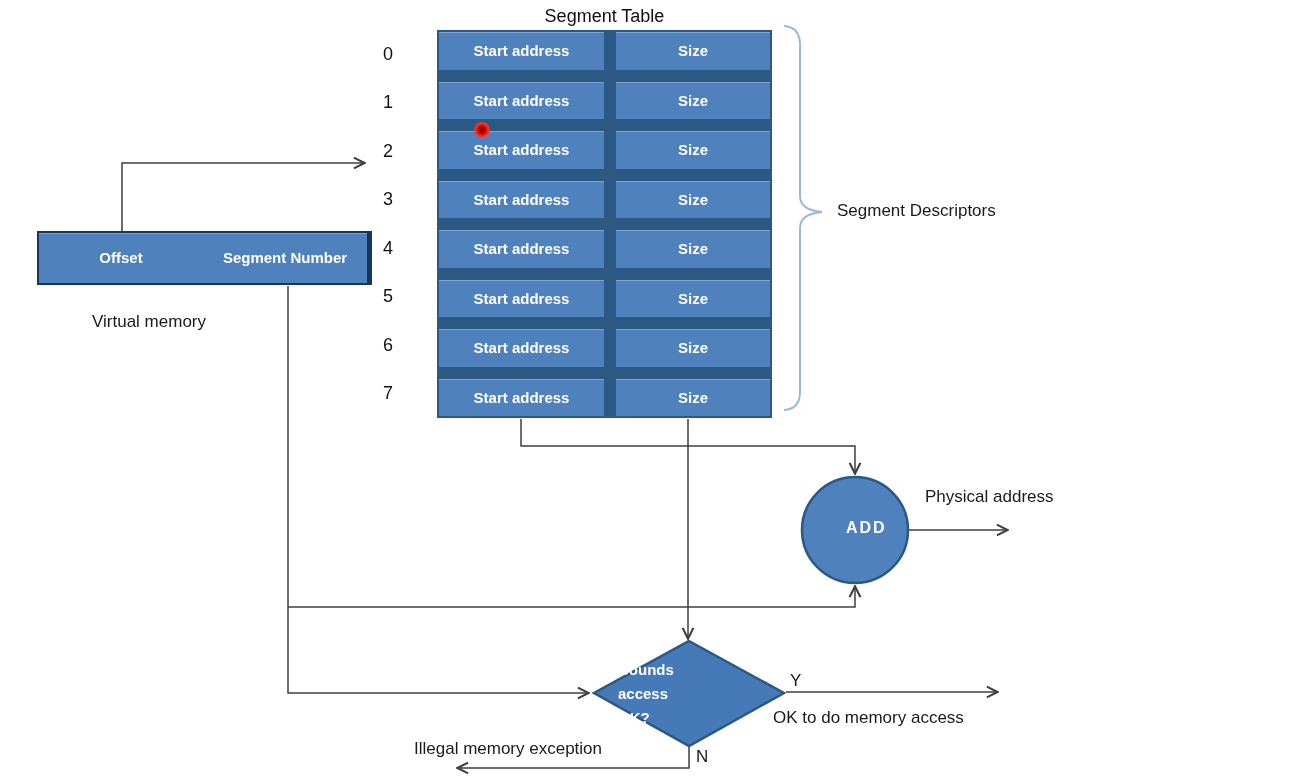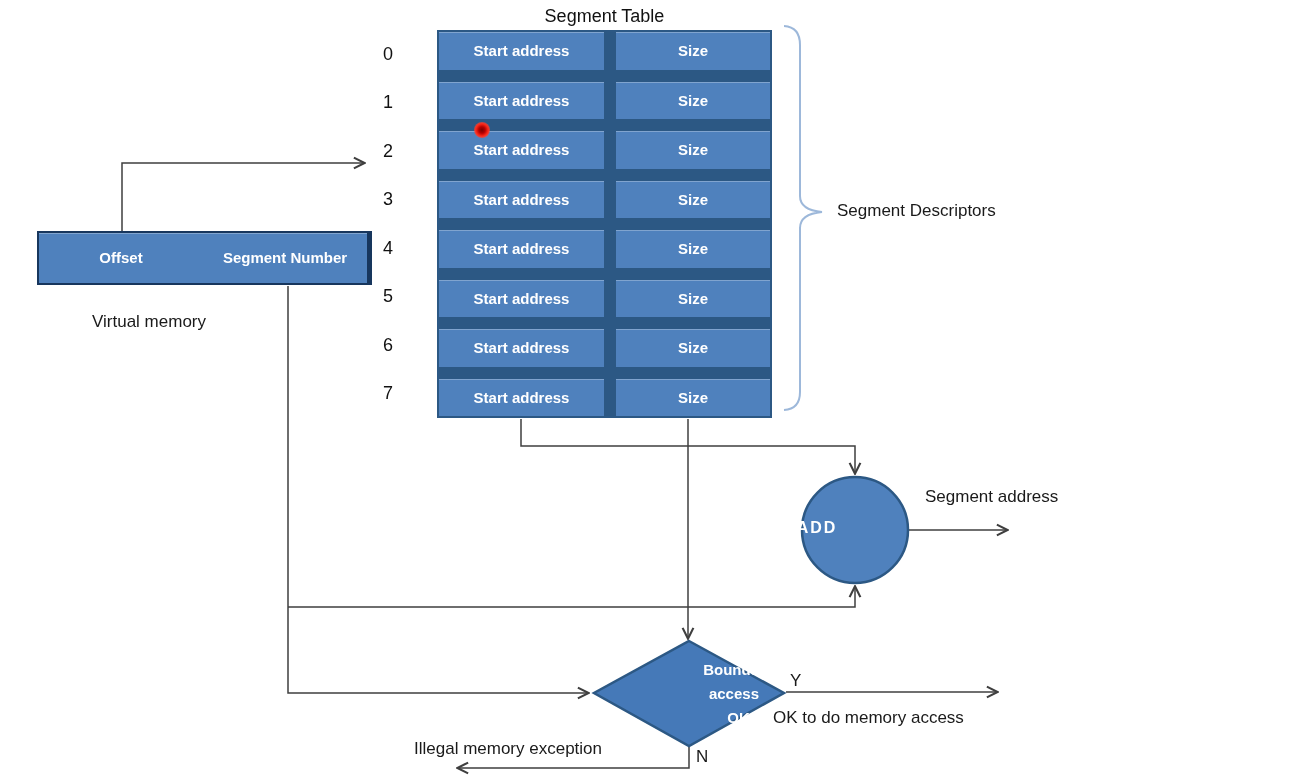--- a/index.html
+++ b/index.html
@@ -79,29 +79,29 @@
   .va-cell {
     flex: 1;
     display: flex; align-items: center; justify-content: center;
     color: #fff; font-weight: bold; font-size: 15px;
     text-align: center; line-height: 1.2;
   }
   .va-cell.first { border-right: 3px solid #17365d; }
   
   .add-label {
     position: absolute;
-    left: 777px; top: 519px; width: 80px;
-    text-align: center;
+    left: 846px; top: 519px; width: 80px;
+    text-align: left;
     color: #fff; font-weight: bold; font-size: 16px;
     letter-spacing: 2px;
   }
   .diamond-label {
     position: absolute;
     left: 618px; top: 658px; width: 141px;
-    text-align: right;
+    text-align: left;
     color: #fff; font-weight: bold; font-size: 15px;
     line-height: 24px;
   }
   
   .cursor-dot {
     position: absolute;
     left: 474px; top: 122px;
     width: 16px; height: 16px;
     border-radius: 50%;
     background: radial-gradient(circle at 50% 50%,
@@ -181,21 +181,21 @@
     <div class="va-cell">Offset</div>
     <div class="va-cell first">Segment Number</div>
   </div>
 
   <div class="label" style="left:92px; top:312px;">Virtual memory</div>
 
   <div class="label" style="left:837px; top:201px;text-align:center;">Segment Descriptors</div>
 
   <div class="add-label">ADD</div>
 
-  <div class="label" style="left:925px; top:487px;">Segment address</div>
+  <div class="label" style="left:925px; top:487px;">Physical address</div>
 
   <div class="diamond-label">
     <div>Bounds</div>
     <div>access</div>
     <div>OK?</div>
   </div>
 
   <div class="label" style="left:790px; top:671px;">Y</div>
 
   <div class="label" style="left:773px; top:708px;">OK to do memory access</div>

